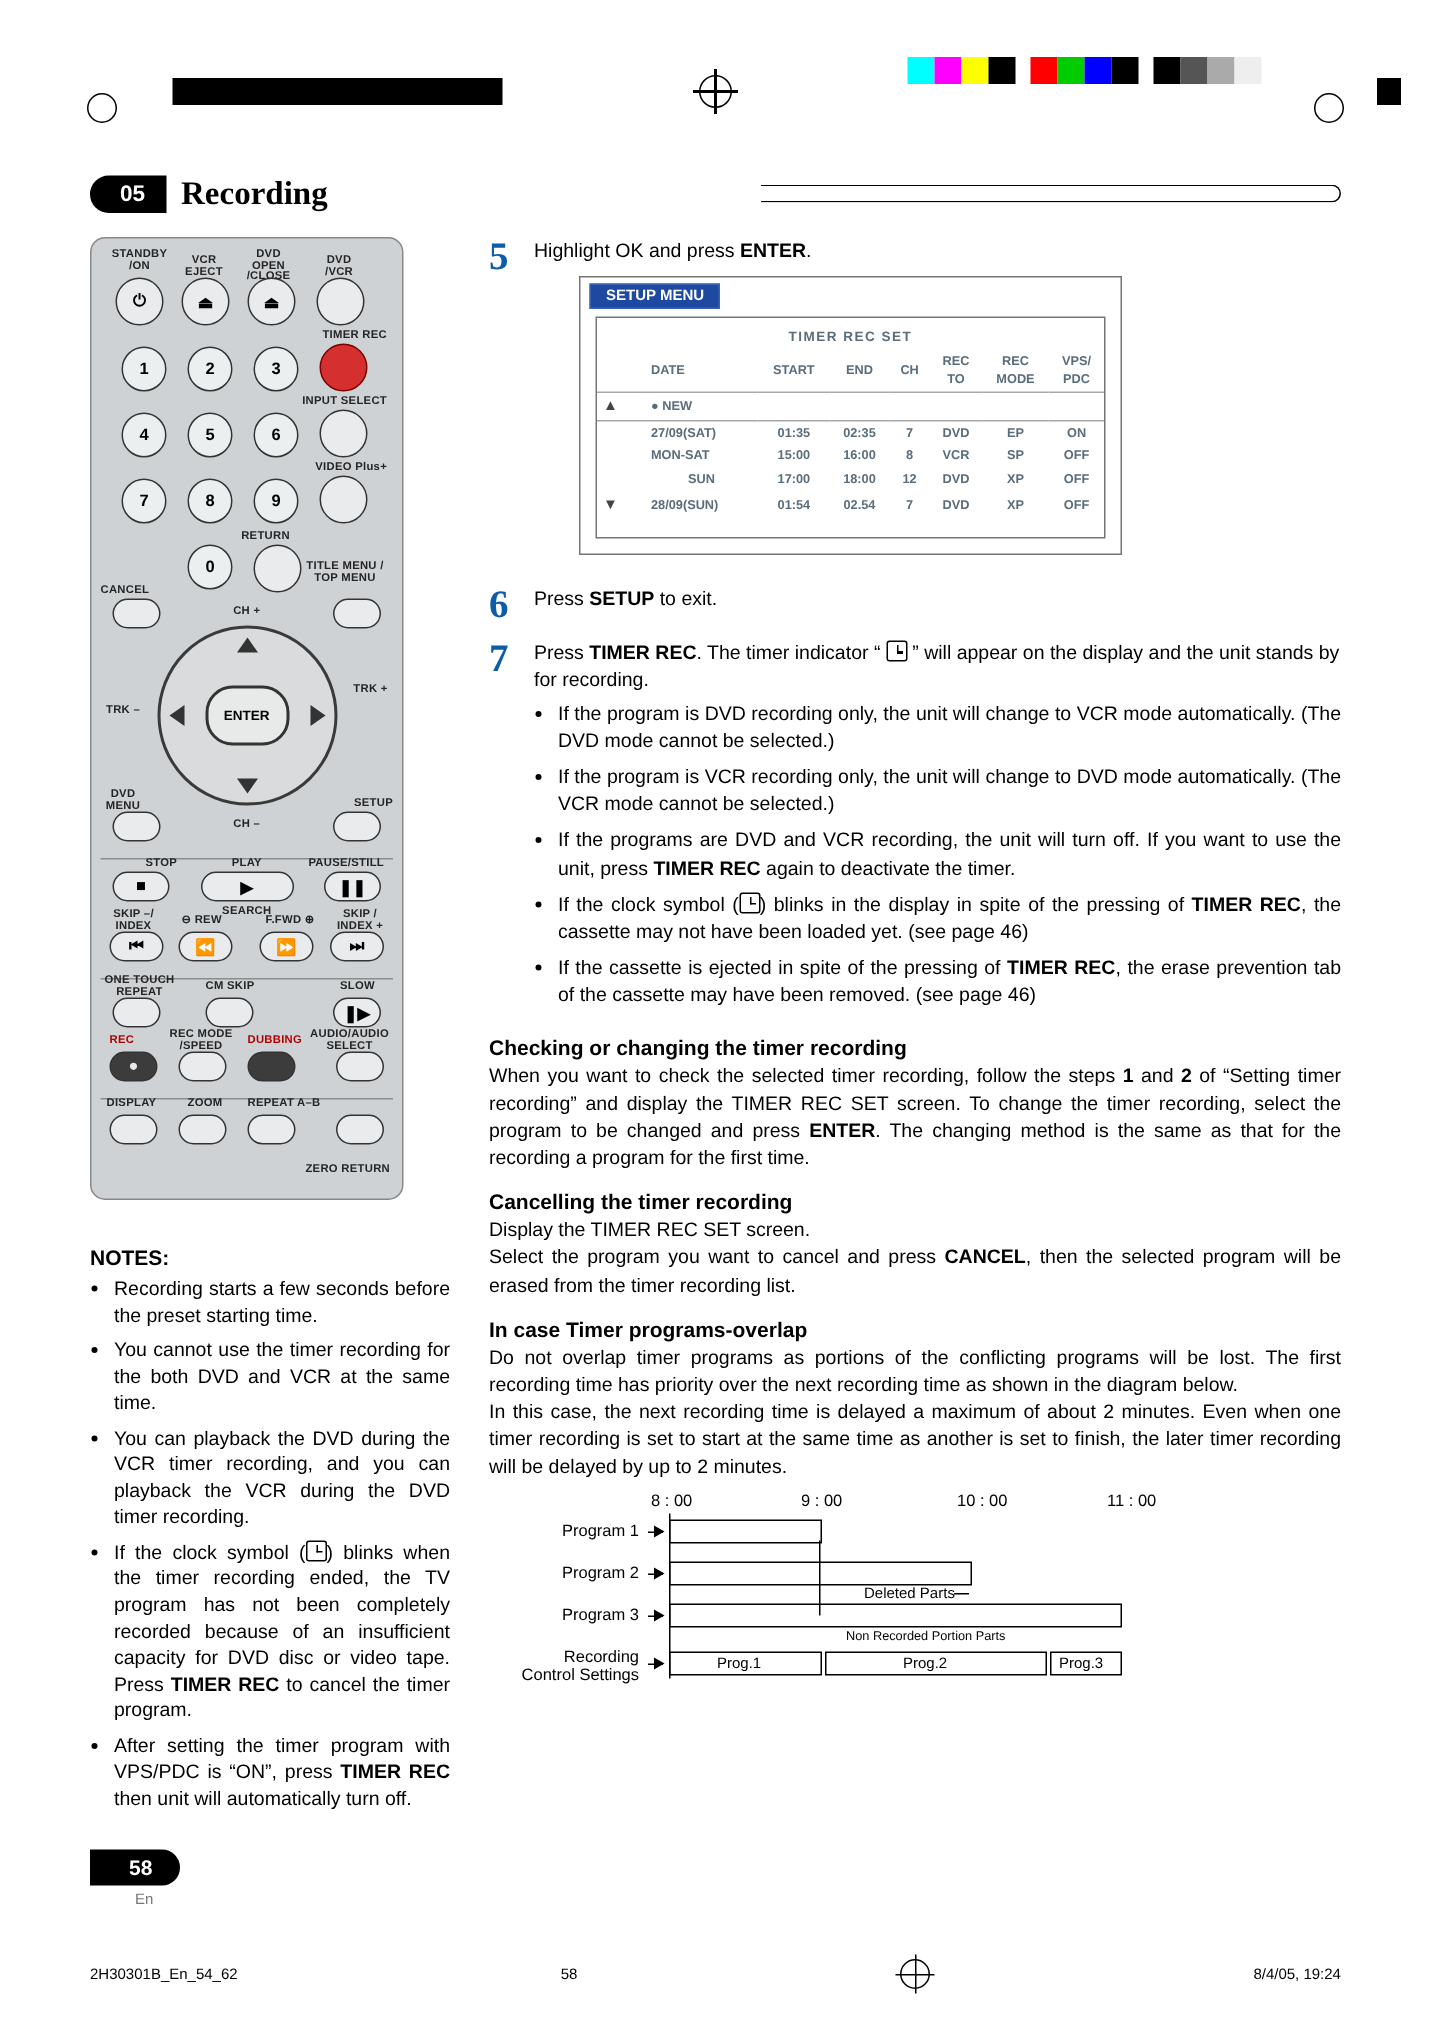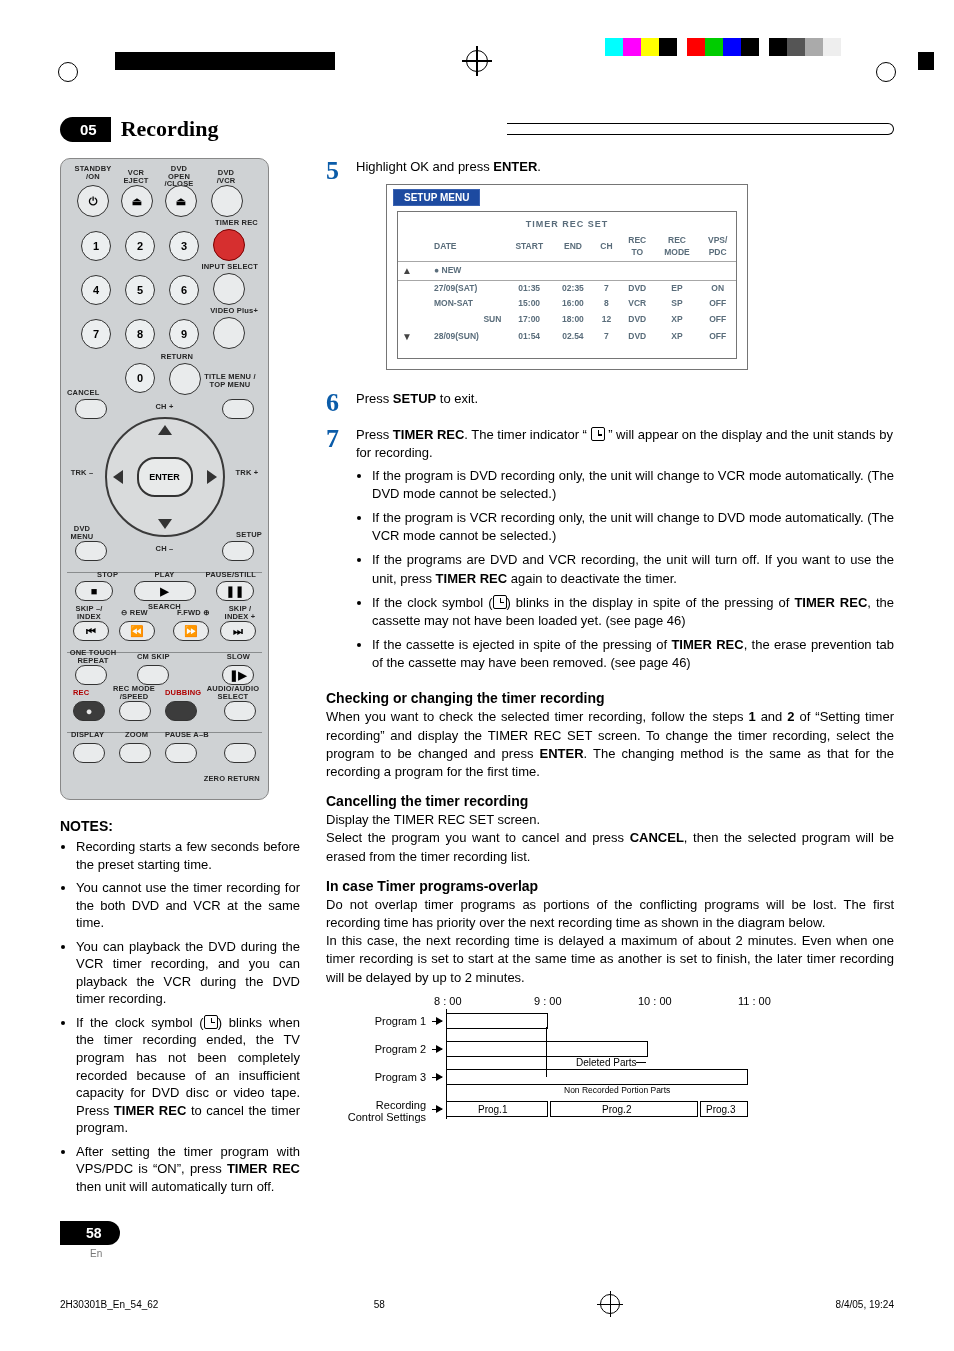--- a/index.html
+++ b/index.html
@@ -44,21 +44,21 @@
   .remote hr.sect { position:absolute; left:6px; right:6px; border:none; border-top:1px solid #8a8d8e; }
   .dpad { position:absolute; left:50%; transform:translateX(-50%); width:120px; height:120px; }
   .dpad .ring { position:absolute; inset:0; border:2px solid #3a3a3a; border-radius:50%; background:#d9dbdc; }
   .dpad .enter { position:absolute; left:50%; top:50%; transform:translate(-50%,-50%); width:52px; height:36px; border:2px solid #333; border-radius:18px; background:#e8eaea; display:flex; align-items:center; justify-content:center; font-size:9px; font-weight:bold;}
   .tri { position:absolute; width:0; height:0; }
   .tri.up { left:50%; top:8px; transform:translateX(-50%); border-left:7px solid transparent; border-right:7px solid transparent; border-bottom:10px solid #333; }
   .tri.dn { left:50%; bottom:8px; transform:translateX(-50%); border-left:7px solid transparent; border-right:7px solid transparent; border-top:10px solid #333; }
   .tri.lf { top:50%; left:8px; transform:translateY(-50%); border-top:7px solid transparent; border-bottom:7px solid transparent; border-right:10px solid #333; }
   .tri.rt { top:50%; right:8px; transform:translateY(-50%); border-top:7px solid transparent; border-bottom:7px solid transparent; border-left:10px solid #333; }
 
-  .notes-head { font-weight:bold; margin-top:18px; font-size:14px; }
+  .notes-head { font-weight:bold; margin-top:30px; font-size:14px; }
   .notes ul { margin:4px 0 0 0; padding-left:16px; }
   .notes li { margin-bottom:6px; line-height:1.35; font-size:13px; text-align:justify;}
 
   
   .step { display:flex; gap:10px; margin-bottom:10px; }
   .step-num { font-family: Georgia, 'Times New Roman', serif; font-size:26px; color:#0b5ca9; font-weight:bold; line-height:1; min-width:20px; }
   .step-body { flex:1; font-size:13px; line-height:1.4; }
   .step-body ul { margin:4px 0 0 0; padding-left:16px; }
   .step-body li { margin-bottom:6px; text-align:justify;}
 
@@ -183,21 +183,21 @@
         <div class="dpad" style="top:258px;">
           <div class="ring"></div>
           <div class="tri up"></div>
             <div class="tri dn"></div>
             <div class="tri lf"></div>
             <div class="tri rt"></div>
           <div class="enter">ENTER</div>
         </div>
         <div class="lbl" style="left:6px; top:310px; width:30px;">TRK
 –</div>
-        <div class="lbl" style="right:6px; top:310px; width:30px;">TRK
+        <div class="lbl" style="right:6px; top:296px; width:30px;">TRK
 +</div>
         <div class="lbl" style="left:6px; top:366px; width:30px;">DVD
 MENU</div>
         <div class="lbl" style="right:6px; top:372px;">SETUP</div>
         <div class="rbtn oval" style="left:14px; top:382px;"></div>
         <div class="rbtn oval" style="right:14px; top:382px;"></div>
         <div class="lbl" style="left:50%; transform:translateX(-50%); top:386px;">CH –</div>
         <hr class="sect" style="top:406px;">
 
         <div class="lbl" style="left:12px; top:412px;margin-left:24px;">STOP</div>
@@ -231,21 +231,21 @@
         <div class="lbl" style="left:104px; top:530px; color:#b00000;">DUBBING</div>
         <div class="lbl" style="right:8px; top:526px; width:54px;">AUDIO/AUDIO
 SELECT</div>
         <div class="rbtn oval dk" style="left:12px; top:542px;">●</div>
         <div class="rbtn oval" style="left:58px; top:542px;"></div>
         <div class="rbtn oval dk" style="left:104px; top:542px;"></div>
         <div class="rbtn oval" style="right:12px; top:542px;"></div>
         <hr class="sect" style="top:566px;">
         <div class="lbl" style="left:10px; top:572px;">DISPLAY</div>
         <div class="lbl" style="left:64px; top:572px;">ZOOM</div>
-        <div class="lbl" style="left:104px; top:572px;">PAUSE A–B</div>
+        <div class="lbl" style="left:104px; top:572px;">REPEAT A–B</div>
         <div class="lbl" style="right:8px; top:572px;margin-top:44px;">ZERO RETURN</div>
         <div class="rbtn oval" style="left:12px; top:584px;"></div>
         <div class="rbtn oval" style="left:58px; top:584px;"></div>
         <div class="rbtn oval" style="left:104px; top:584px;"></div>
         <div class="rbtn oval" style="right:12px; top:584px;"></div>
       </div>
 
       <div class="notes">
         <div class="notes-head">NOTES:</div>
         <ul>
@@ -312,21 +312,21 @@
                       <td class="date">MON-SAT</td>
                       <td>15:00</td>
                       <td>16:00</td>
                       <td>8</td>
                       <td>VCR</td>
                       <td>SP</td>
                       <td>OFF</td>
                     </tr>
                 <tr>
                       <td></td>
-                      <td class="date" style="text-align:right;">SUN</td>
+                      <td class="date" style="text-align:center;">SUN</td>
                       <td>17:00</td>
                       <td>18:00</td>
                       <td>12</td>
                       <td>DVD</td>
                       <td>XP</td>
                       <td>OFF</td>
                     </tr>
                 <tr>
                       <td class="arrow-col">▼</td>
                       <td class="date">28/09(SUN)</td>

